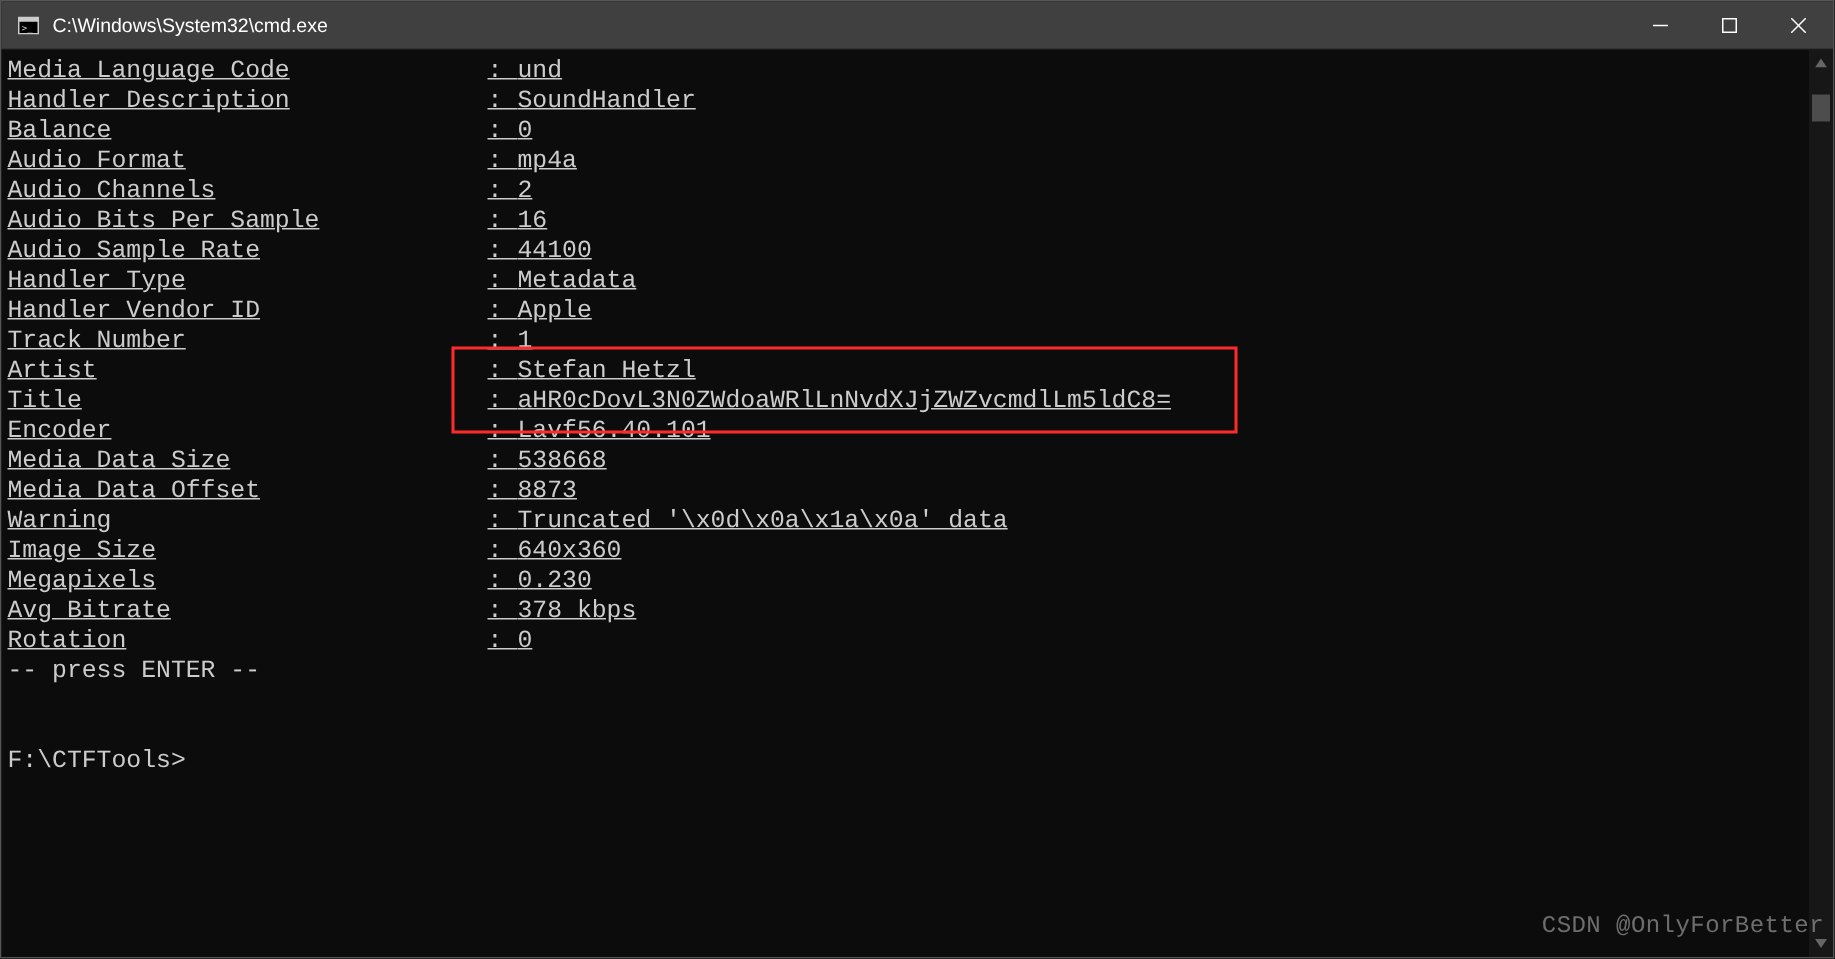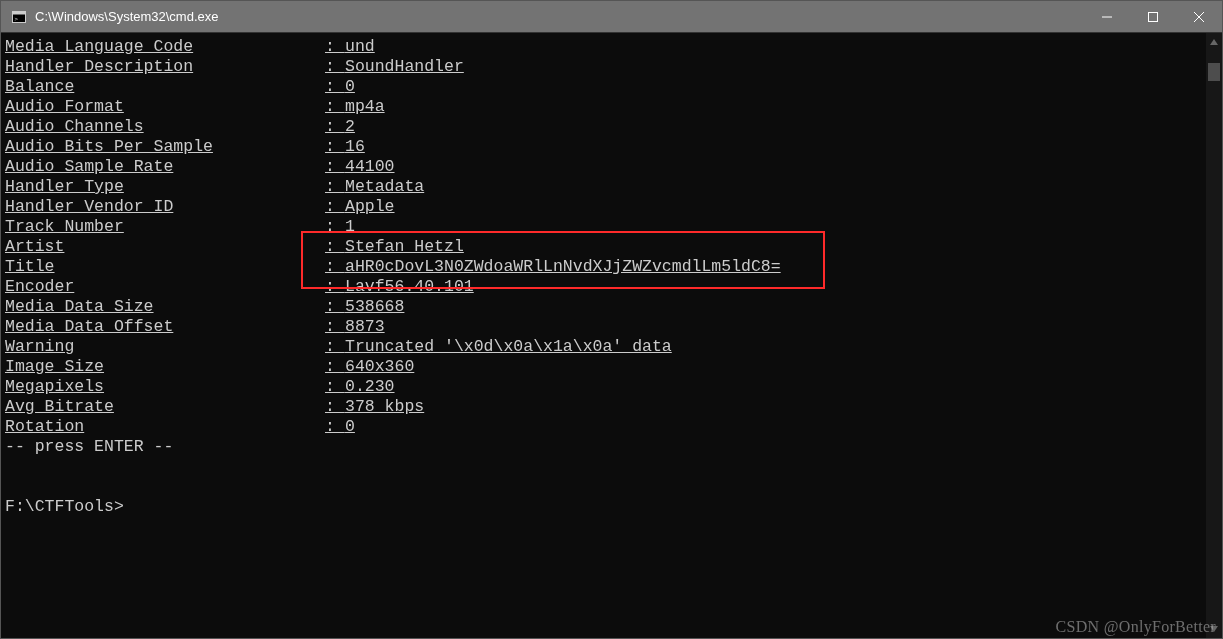--- a/index.html
+++ b/index.html
@@ -6,21 +6,21 @@
   html, body { width: 1223px; height: 639px; overflow: hidden; background:#202020; }
   body { font-family: "Consolas","SimSun","Courier New",monospace; }
 
   .window {
     width: 1223px; height: 639px; background:#0c0c0c; position:relative;
     display:flex; flex-direction:column; border:1px solid #555;
   }
 
   
   .titlebar {
-    height: 32px; background:#737373; color:#fff; display:flex; align-items:center;
+    height: 32px; background:#404040; color:#fff; display:flex; align-items:center;
     font-family: "Segoe UI", sans-serif; font-size:13px; border-bottom:1px solid #333;
     user-select:none;
   }
   .titlebar .icon {
     width:16px; height:16px; margin:0 8px 0 10px; display:flex; align-items:center; justify-content:center;
   }
   .titlebar .title { flex:0 0 auto; color:#fff; font-weight:400; }
   .titlebar .spacer { flex:1 1 auto; }
   .win-btns { display:flex; height:100%; }
   .win-btn {
@@ -54,22 +54,22 @@
   }
   .scroll-arrow {
     width:16px; height:18px; display:flex; align-items:center; justify-content:center; color:#666;
   }
   .scroll-thumb {
     position:absolute; right:2px; width:12px; background:#4d4d4d;
   }
 
   
   .watermark {
-    position:absolute; right:6px; bottom:2px; color:#bdbdbd; opacity:.55;
-    font-family:Liberation Serif, serif; font-size:16px; letter-spacing:.3px;
+    position:absolute; right:6px; bottom:12px; color:#bdbdbd; opacity:.55;
+    font-family:Liberation Mono, monospace; font-size:16px; letter-spacing:.3px;
     pointer-events:none;
   }
 </style>
 </head>
 <body>
 
 <div class="window">
 
   <div class="titlebar">
     <span class="icon">

